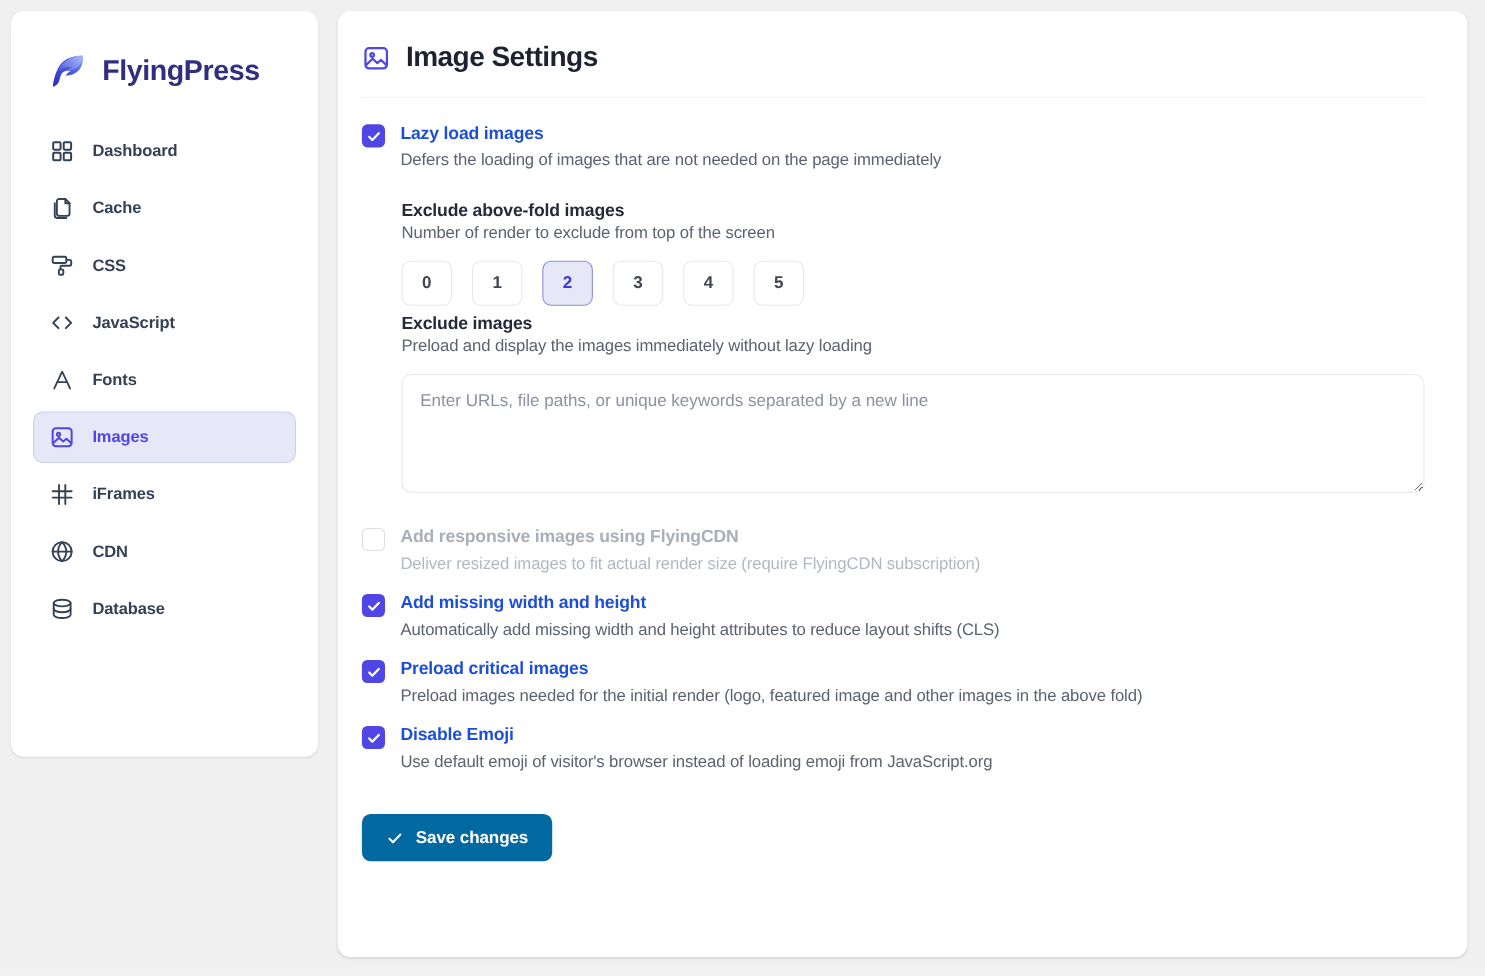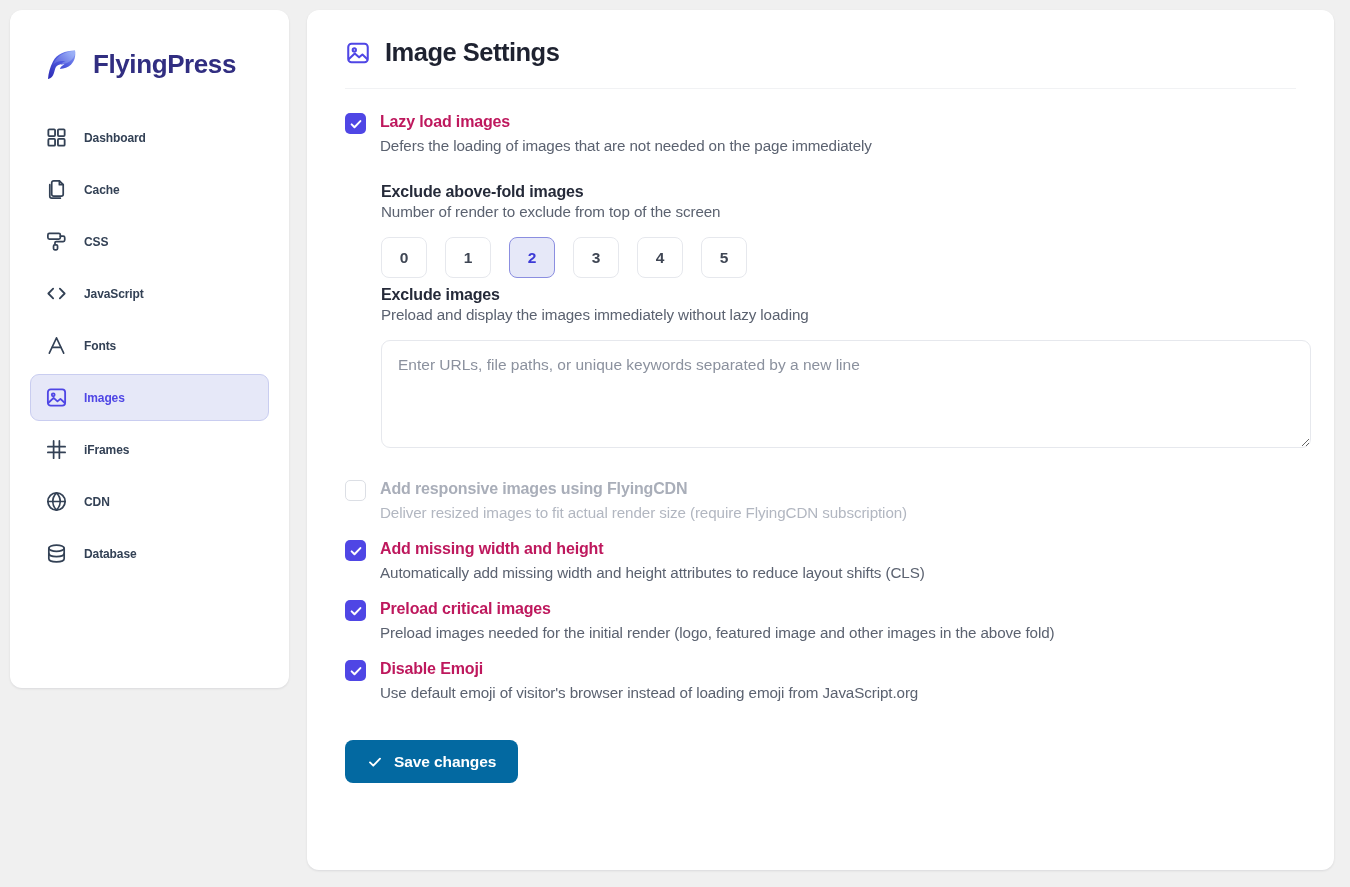--- a/index.html
+++ b/index.html
@@ -51,36 +51,36 @@
     gap: 16px;
     height: 47px;
     padding: 0 14px;
     border-radius: 9px;
     border: 1px solid transparent;
     color: #334155;
     cursor: pointer;
     user-select: none;
   }
   .nav-item .nav-ico { width: 23px; height: 23px; flex: none; display:block; color:#334155; }
-  .nav-label { font-size: 12px; font-weight: bold; letter-spacing: -0.1px; }
+  .nav-label { font-size: 15px; font-weight: bold; letter-spacing: -0.1px; }
   .nav-item.active {
     background: #e6e8f8;
     border-color: #c9cdf0;
     color: #4f46e5;
   }
   .nav-item.active .nav-ico { color: #4f46e5; }
 
   
   .main {
     flex: 1;
     height: 860px;
     background: #ffffff;
     border-radius: 12px;
     box-shadow: 0 1px 3px rgba(16,24,40,.06), 0 1px 2px rgba(16,24,40,.04);
-    padding: 28px 38px 0 38px;
+    padding: 28px 38px 0 22px;
     overflow: hidden;
   }
   .page-head {
     display: flex;
     align-items: center;
     gap: 14px;
     padding-bottom: 21px;
     border-bottom: 1px solid #f1f2f4;
   }
   .page-head-ico { width: 26px; height: 26px; color: #4f46e5; display:block; flex:none; }
@@ -114,21 +114,21 @@
   }
   .cb svg { width: 14px; height: 14px; color: #fff; display:block; }
   .cb.off {
     background: #ffffff;
     border: 1.5px solid #dcdfe5;
   }
   .setting-text { padding-top: 0; }
   .setting-title {
     font-size: 16px;
     font-weight: bold;
-    color: #be185d;
+    color: #1d4ed8;
     line-height: 21px;
     letter-spacing: -0.15px;
   }
   .setting-desc {
     font-size: 15.2px;
     color: #5b6270;
     line-height: 23px;
     margin-top: 2px;
     letter-spacing: -0.1px;
   }

